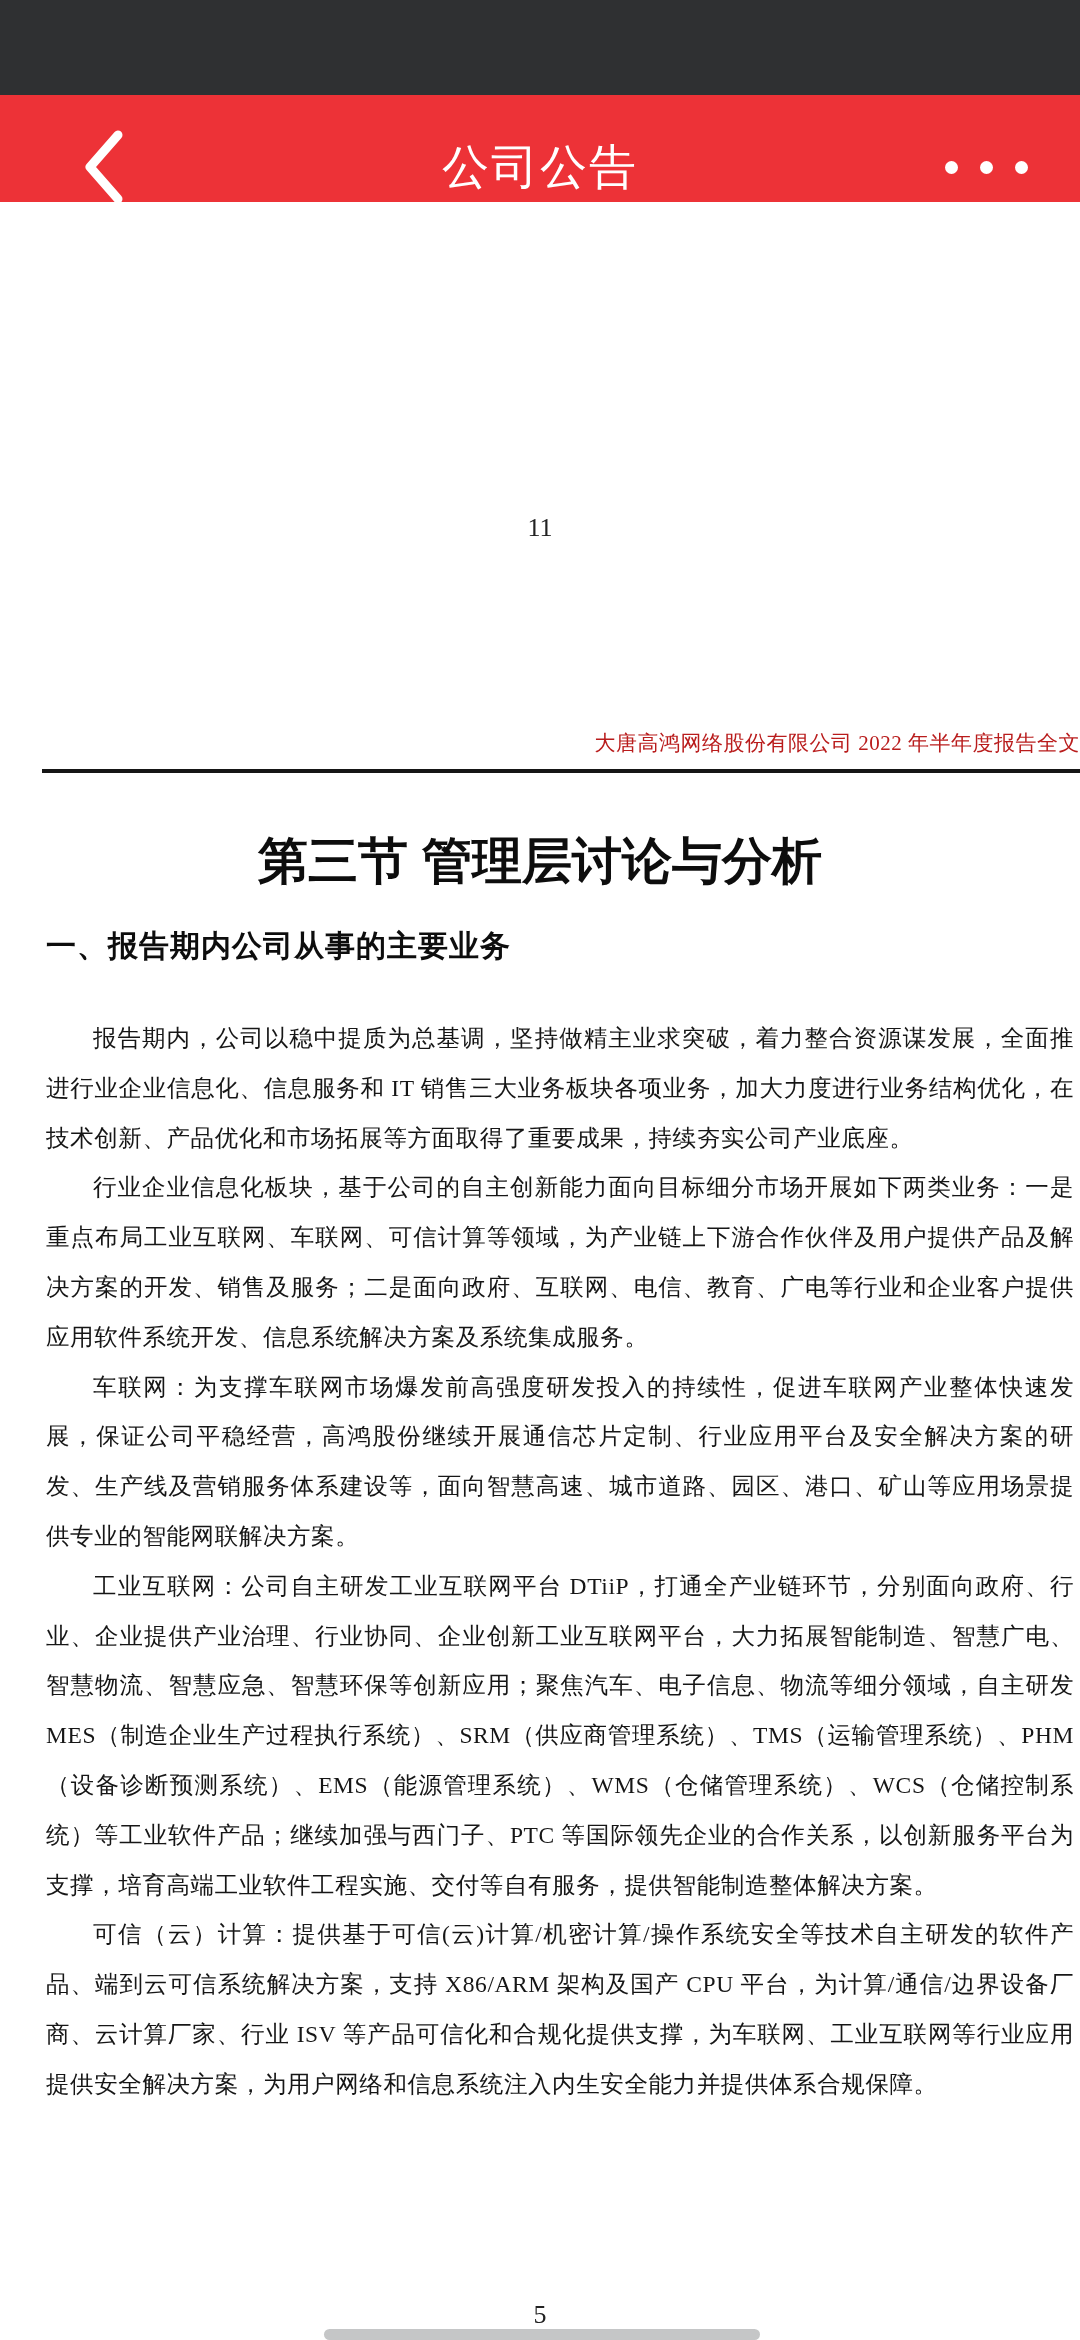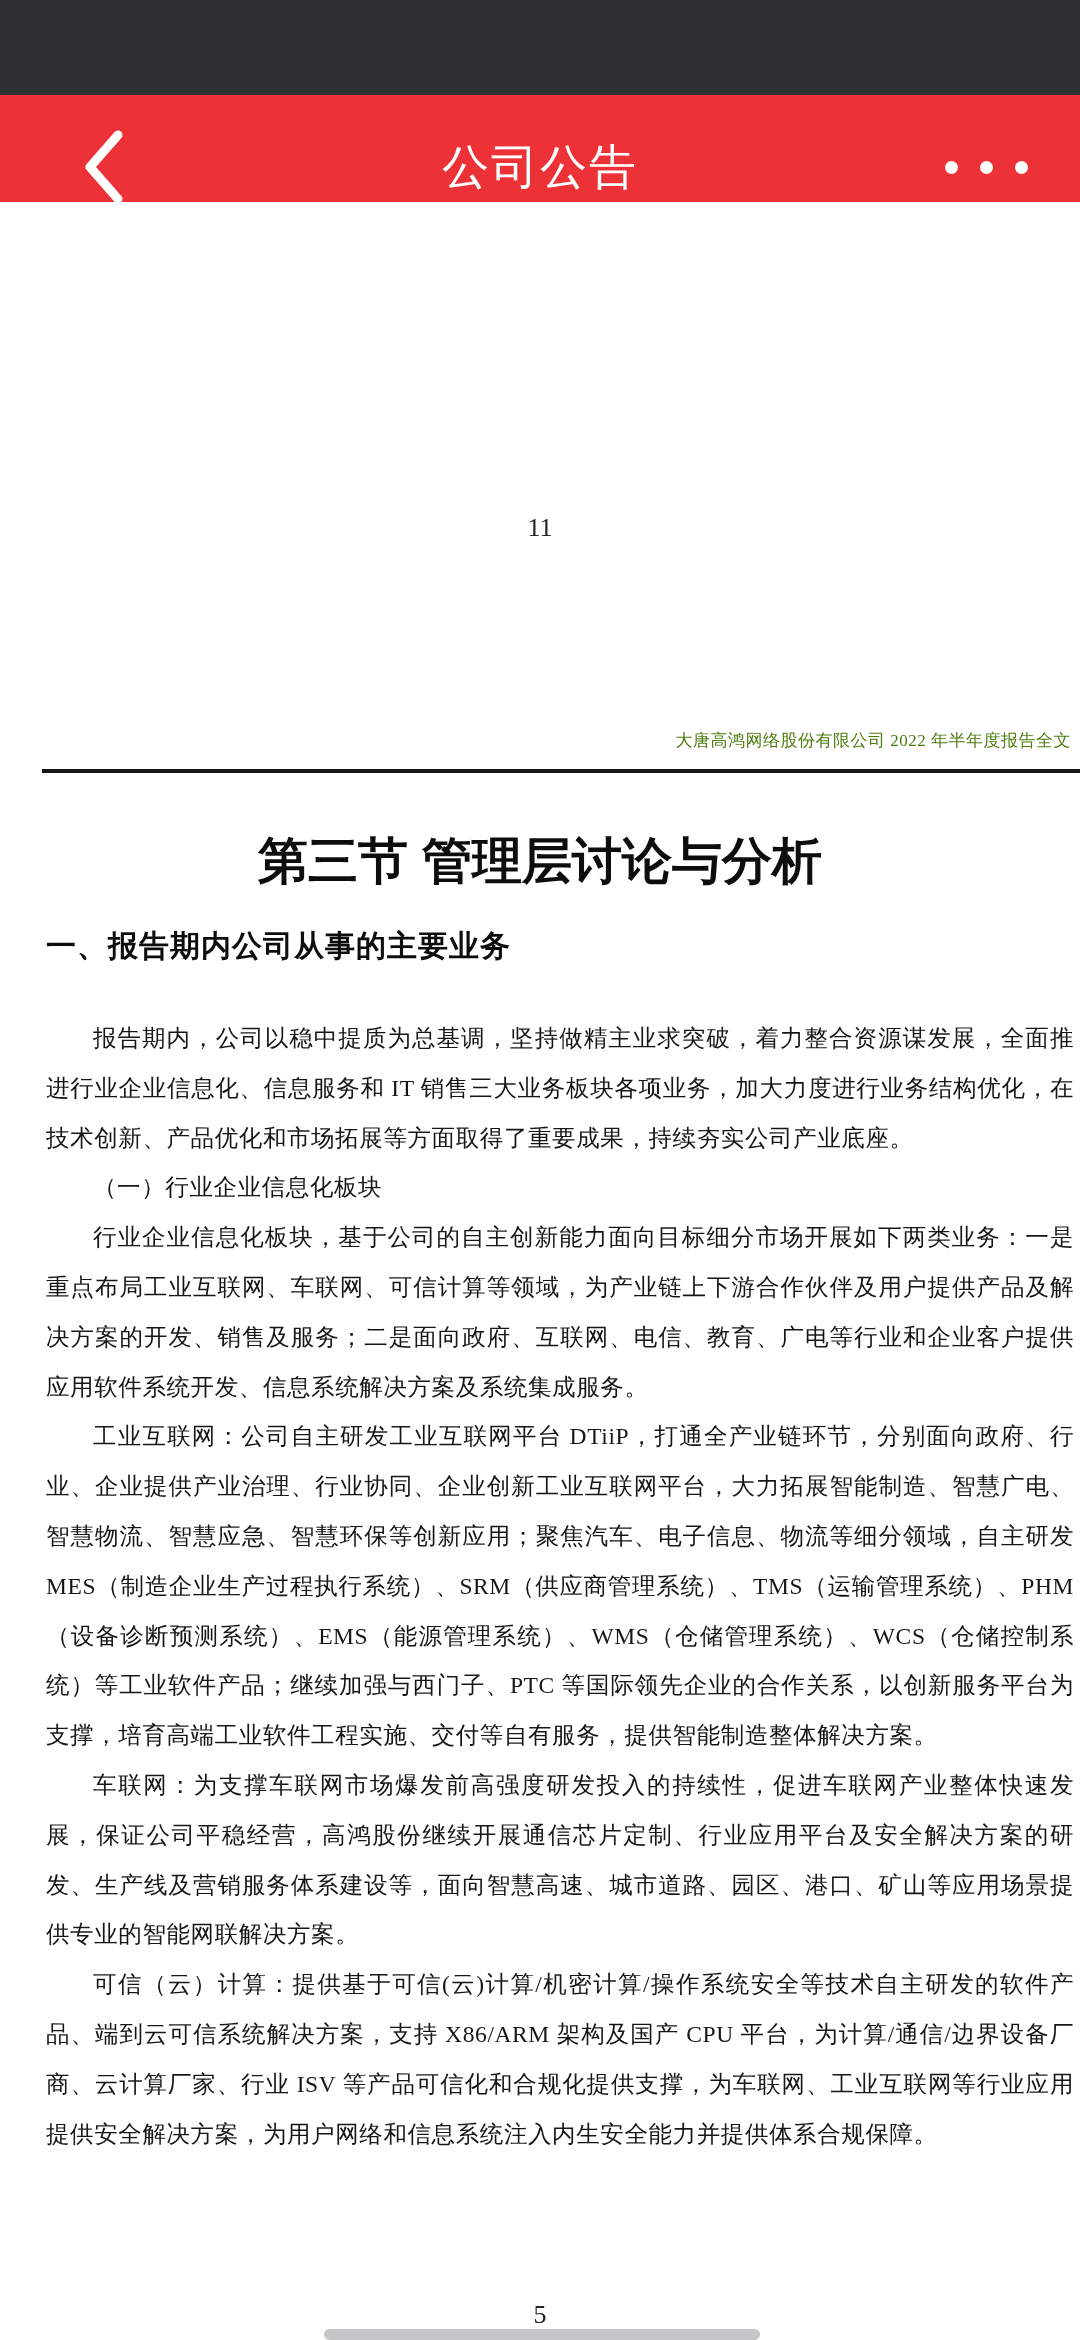--- a/index.html
+++ b/index.html
@@ -16,21 +16,21 @@
     display:flex;align-items:center;justify-content:center;
     color:#ffffff;font-size:47px;font-family:"Liberation Sans","DejaVu Sans",sans-serif;letter-spacing:2px;
   }
   .menu-btn{position:absolute;right:36px;top:30px;width:140px;height:85px;display:flex;align-items:center;justify-content:flex-end;gap:22px;padding-right:16px;box-sizing:border-box;cursor:pointer;}
   .menu-btn .dot{width:13px;height:13px;border-radius:50%;background:#ffffff;}
   
   .doc{position:absolute;top:240px;left:0;width:1080px;height:2100px;background:#ffffff;}
   .pgnum{position:absolute;left:0;width:1080px;text-align:center;font-size:26px;color:#222;}
   .pgnum.p11{top:273px;}
   .pgnum.p12{top:2060px;}
-  .running-hdr{position:absolute;right:9px;font-size:17px;color:#4d7c0f;letter-spacing:0.5px;white-space:nowrap;}
+  .running-hdr{position:absolute;right:0;font-size:21px;color:#b91c1c;letter-spacing:0.5px;white-space:nowrap;}
   .running-hdr.h1{top:489px;}
   .rule{position:absolute;left:42px;right:0;height:4px;background:#161616;}
   .rule.r1{top:529px;}
   .section-title{
     position:absolute;top:588px;left:0;width:1080px;text-align:center;
     font-family:"Liberation Sans","DejaVu Sans",sans-serif;font-weight:bold;font-size:50px;color:#0d0d0d;
   }
   .subsection{
     position:absolute;top:686px;left:46px;right:10px;
     font-family:Liberation Sans, sans-serif;font-weight:bold;font-size:30px;color:#0d0d0d;letter-spacing:1px;
@@ -70,24 +70,23 @@
     <div class="pgnum p11">11</div>
 
     <div class="running-hdr h1">大唐高鸿网络股份有限公司 2022 年半年度报告全文</div>
     <div class="rule r1"></div>
 
     <div class="section-title">第三节 管理层讨论与分析</div>
     <div class="subsection">一、报告期内公司从事的主要业务</div>
 
     <div class="body-text">
       <p>报告期内，公司以稳中提质为总基调，坚持做精主业求突破，着力整合资源谋发展，全面推进行业企业信息化、信息服务和 IT 销售三大业务板块各项业务，加大力度进行业务结构优化，在技术创新、产品优化和市场拓展等方面取得了重要成果，持续夯实公司产业底座。</p>
-      <p>（一）行业企业信息化板块</p>
       <p>行业企业信息化板块，基于公司的自主创新能力面向目标细分市场开展如下两类业务：一是重点布局工业互联网、车联网、可信计算等领域，为产业链上下游合作伙伴及用户提供产品及解决方案的开发、销售及服务；二是面向政府、互联网、电信、教育、广电等行业和企业客户提供应用软件系统开发、信息系统解决方案及系统集成服务。</p>
+      <p>车联网：为支撑车联网市场爆发前高强度研发投入的持续性，促进车联网产业整体快速发展，保证公司平稳经营，高鸿股份继续开展通信芯片定制、行业应用平台及安全解决方案的研发、生产线及营销服务体系建设等，面向智慧高速、城市道路、园区、港口、矿山等应用场景提供专业的智能网联解决方案。</p>
       <p>工业互联网：公司自主研发工业互联网平台 DTiiP，打通全产业链环节，分别面向政府、行业、企业提供产业治理、行业协同、企业创新工业互联网平台，大力拓展智能制造、智慧广电、智慧物流、智慧应急、智慧环保等创新应用；聚焦汽车、电子信息、物流等细分领域，自主研发 MES（制造企业生产过程执行系统）、SRM（供应商管理系统）、TMS（运输管理系统）、PHM（设备诊断预测系统）、EMS（能源管理系统）、WMS（仓储管理系统）、WCS（仓储控制系统）等工业软件产品；继续加强与西门子、PTC 等国际领先企业的合作关系，以创新服务平台为支撑，培育高端工业软件工程实施、交付等自有服务，提供智能制造整体解决方案。</p>
-      <p>车联网：为支撑车联网市场爆发前高强度研发投入的持续性，促进车联网产业整体快速发展，保证公司平稳经营，高鸿股份继续开展通信芯片定制、行业应用平台及安全解决方案的研发、生产线及营销服务体系建设等，面向智慧高速、城市道路、园区、港口、矿山等应用场景提供专业的智能网联解决方案。</p>
       <p>可信（云）计算：提供基于可信(云)计算/机密计算/操作系统安全等技术自主研发的软件产品、端到云可信系统解决方案，支持 X86/ARM 架构及国产 CPU 平台，为计算/通信/边界设备厂商、云计算厂家、行业 ISV 等产品可信化和合规化提供支撑，为车联网、工业互联网等行业应用提供安全解决方案，为用户网络和信息系统注入内生安全能力并提供体系合规保障。</p>
     </div>
 
     <div class="pgnum p12">5</div>
 
   </div>
 
   <div class="home-indicator"></div>
 
 </div>

